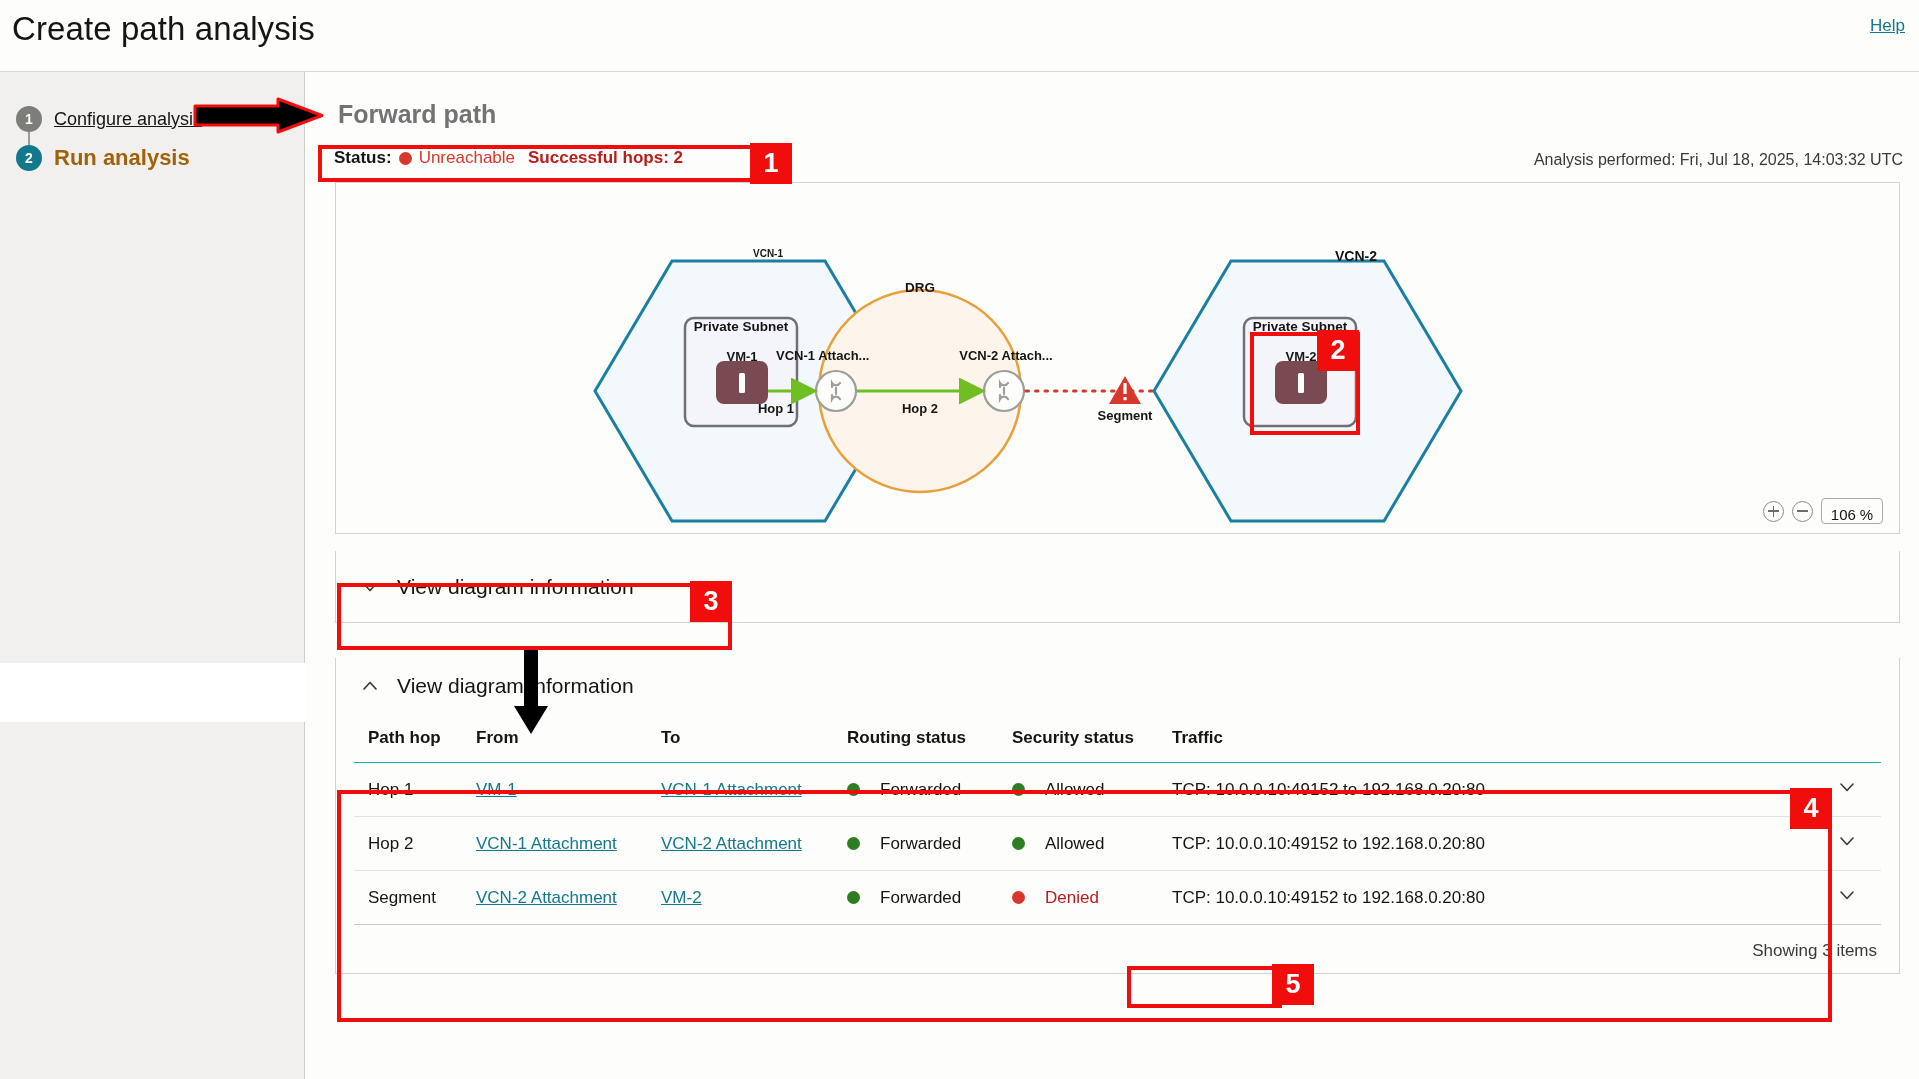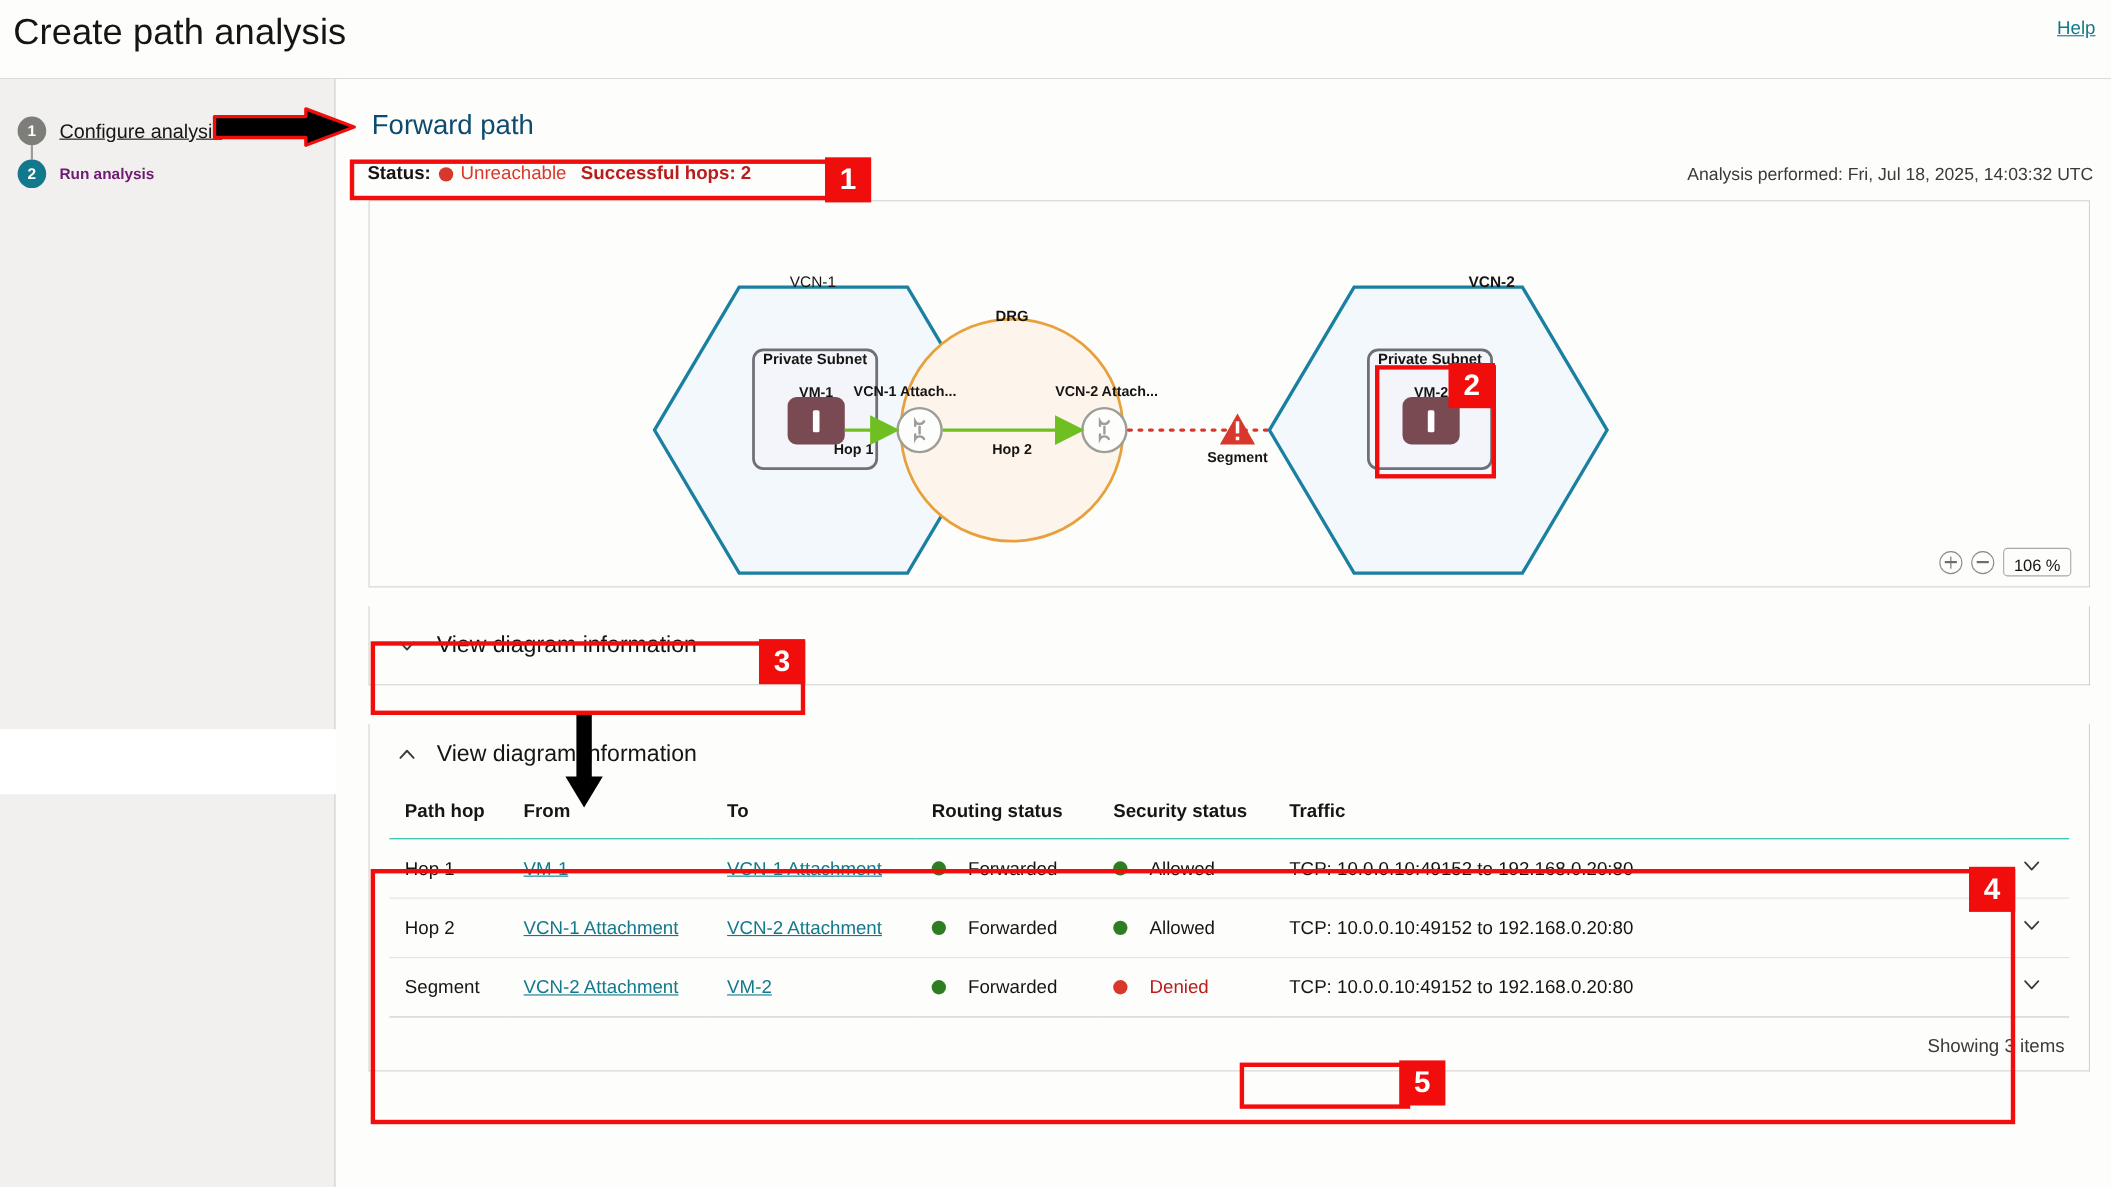--- a/index.html
+++ b/index.html
@@ -42,37 +42,37 @@
     display:flex; align-items:center; justify-content:center;
     flex:0 0 auto;
   }
   .step1 { left:16px; top:106px; }
   .step1 .step-badge { background:#7d7d79; }
   .step1 .step-label {
     font-size:18px; color:#161513; text-decoration:underline; cursor:pointer;
   }
   .step2 { left:16px; top:145px; }
   .step2 .step-badge { background:#12798c; }
-  .step2 .step-label { font-size:14px; color:#701a75; font-weight:700; }
+  .step2 .step-label { font-size:22px; color:#a16207; font-weight:700; }
   .step-connector {
     position:absolute; left:28px; top:132px; width:2px; height:13px; background:#9b9b97;
   }
 
   
   .main-panel {
     position:absolute; left:306px; top:72px; width:1613px; height:1007px;
     background:#fdfdfb;
   }
   .white-band {
     position:absolute; left:306px; top:663px; width:1613px; height:59px; background:#ffffff;
   }
 
   .section-title {
     position:absolute; left:32px; top:28px;
-    font-size:25px; color:#0c4a6e; font-weight:400;
+    font-size:25px; color:#737373; font-weight:700;
   }
 
   .status-line {
     position:absolute; left:28px; top:76px;
     font-size:17px; color:#161513; font-weight:700;
     display:flex; align-items:center; gap:7px; white-space:nowrap;
   }
   .dot { width:13px; height:13px; border-radius:50%; display:inline-block; flex:0 0 auto; }
   .dot-red { background:#d8382c; }
   .dot-green { background:#2e7d22; }
@@ -244,21 +244,21 @@
         <rect x="939" y="178" width="52" height="43" rx="8" fill="#7a4a52"></rect>
         <rect x="962" y="190" width="6" height="20" rx="1.5" fill="#ffffff"></rect>
 
         <g>
           <path d="M789,193 L805,221 L773,221 Z" fill="#d8382c"></path>
           <rect x="787.4" y="200" width="3.2" height="11" fill="#ffffff"></rect>
           <rect x="787.4" y="214" width="3.2" height="3.2" fill="#ffffff"></rect>
         </g>
       </svg>
 
-      <div style="position:absolute;left:382px;top:65px;width:100px;text-align:left;font-size:14px;font-weight:400;color:#161513;">VCN-1</div>
+      <div style="position:absolute;left:382px;top:65px;width:100px;text-align:center;font-size:10px;font-weight:700;color:#161513;">VCN-1</div>
       <div style="position:absolute;left:338px;top:136px;width:134px;text-align:center;font-size:13.5px;font-weight:700;color:#161513;">Private Subnet</div>
       <div style="position:absolute;left:370px;top:166px;width:72px;text-align:center;font-size:13px;font-weight:700;color:#161513;">VM-1</div>
       <div style="position:absolute;left:405px;top:218px;width:70px;text-align:center;font-size:13px;font-weight:700;color:#161513;">Hop 1</div>
 
       <div style="position:absolute;left:544px;top:97px;width:80px;text-align:center;font-size:13.5px;font-weight:700;color:#161513;">DRG</div>
       <div style="position:absolute;left:440px;top:165px;width:124px;text-align:left;font-size:13px;font-weight:700;color:#161513;">VCN-1 Attach...</div>
       <div style="position:absolute;left:608px;top:165px;width:124px;text-align:center;font-size:13px;font-weight:700;color:#161513;">VCN-2 Attach...</div>
       <div style="position:absolute;left:549px;top:218px;width:70px;text-align:center;font-size:13px;font-weight:700;color:#161513;">Hop 2</div>
 
       <div style="position:absolute;left:747px;top:225px;width:84px;text-align:center;font-size:13px;font-weight:700;color:#161513;">Segment</div>

